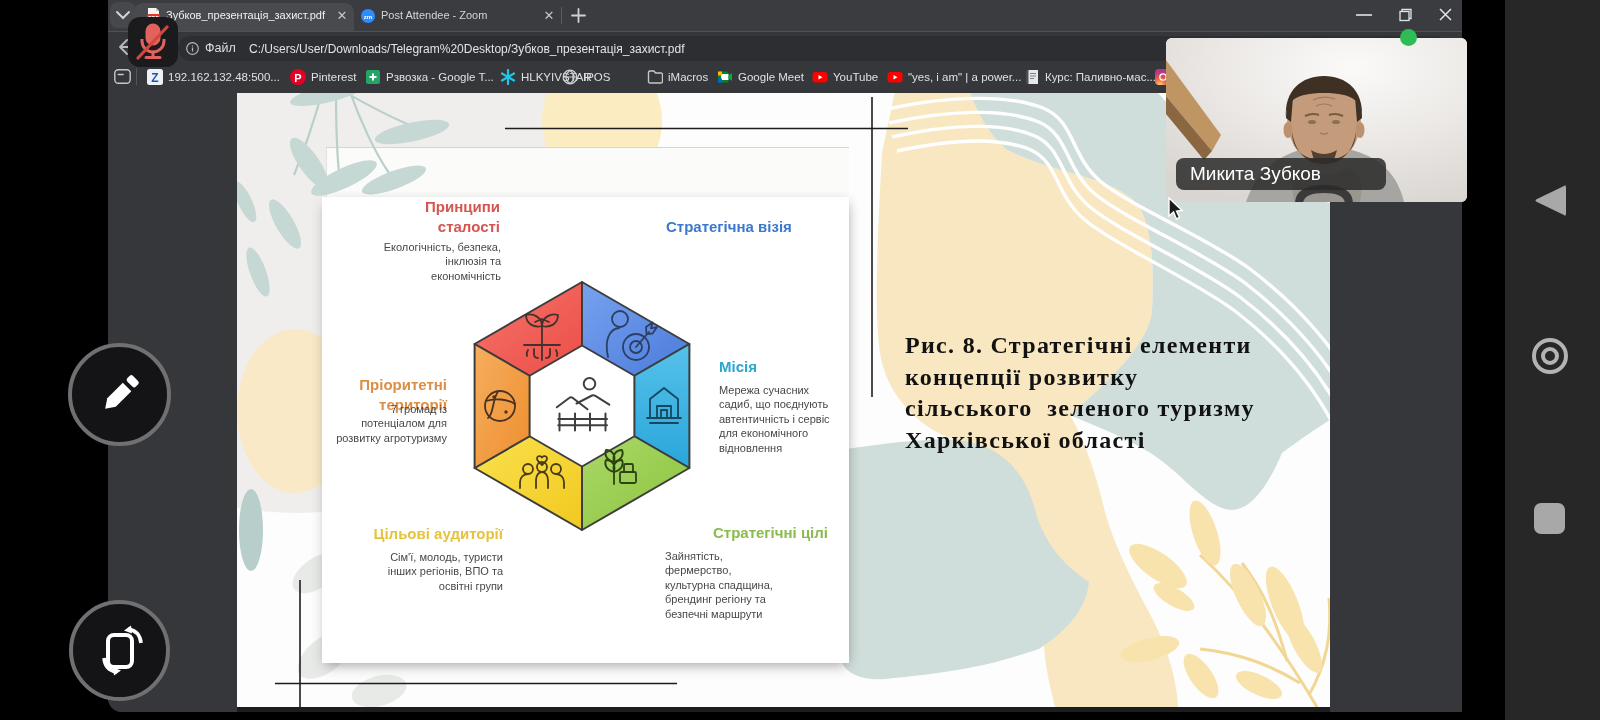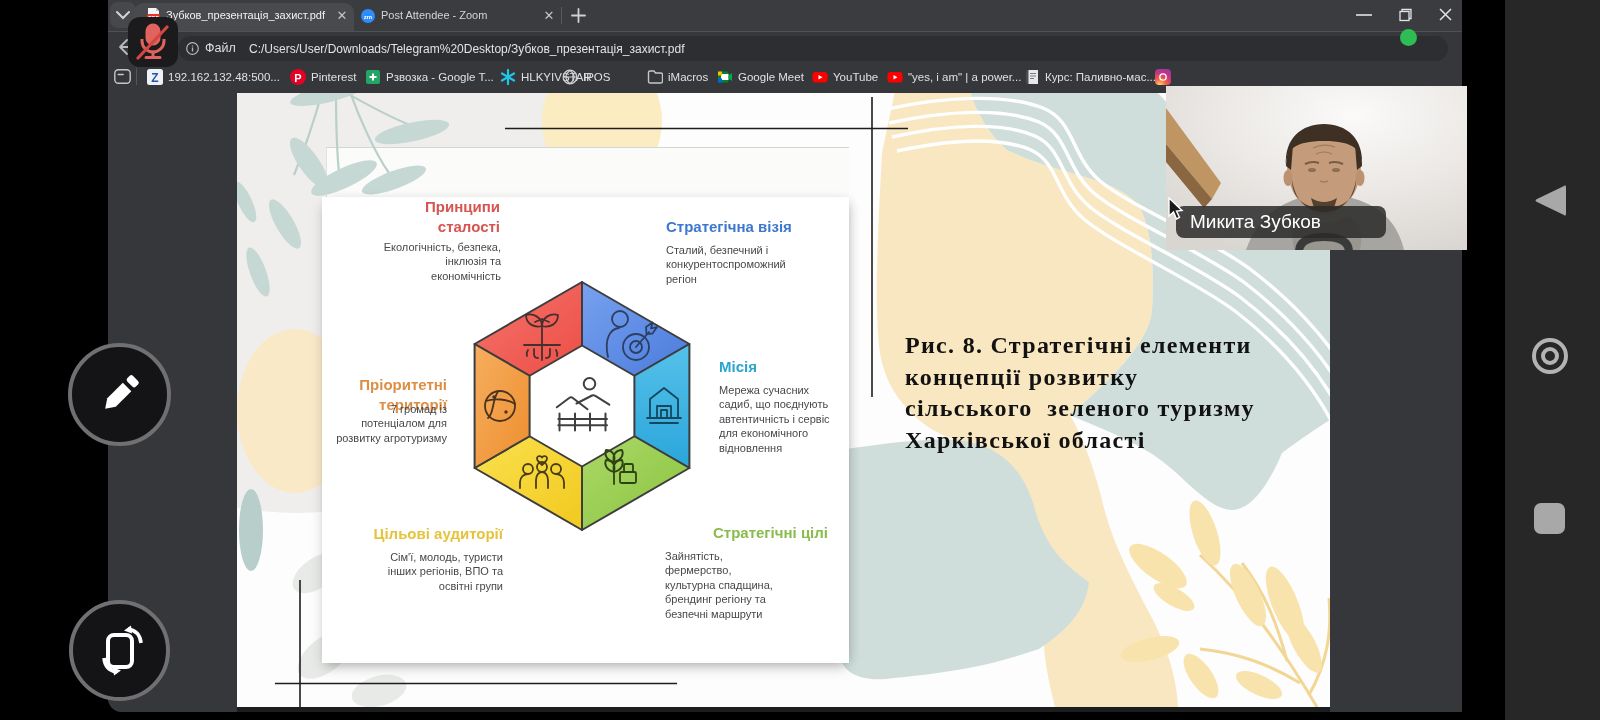--- a/index.html
+++ b/index.html
@@ -47,21 +47,21 @@
 #fig8 { position:absolute; left:668px; top:237px; width:420px;
   font-family:"Liberation Serif", serif; font-weight:bold; font-size:24px; letter-spacing:1.3px;
   line-height:31.5px; color:#121212; }
 
 
 .toolcircle { position:absolute; border-radius:50%; background:#141416;
   border:4.5px solid #707072; }
 #micbox { position:absolute; left:128px; top:17px; width:50px; height:50px;
   border-radius:12px; background:#1b1b1d; }
 #video { position:absolute; left:1166px; top:38px; width:301px; height:164px;
-  border-radius:0; overflow:hidden; background:#e7e5e2;margin-top:48px; }
+  border-radius:6px; overflow:hidden; background:#e7e5e2; }
 #nametag { position:absolute; left:10px; top:120px; width:210px; height:32px;
   background:rgba(42,42,42,0.85); border-radius:8px; color:#fff; font-size:19px;
   line-height:32px; padding-left:14px; }
 #greendot { position:absolute; left:1400px; top:29px; width:17px; height:17px;
   border-radius:50%; background:#2dbd54; }
 
 
 #navbar { position:absolute; left:1505px; top:0; width:95px; height:720px; background:#272728; }
 </style>
 </head>
@@ -414,21 +414,20 @@
             <path d="M156 206 c -8,-2 -10,-8 -8,-12 6,0 10,5 8,12 M156 206 c 8,-2 10,-8 8,-12 -6,0 -10,5 -8,12"></path>
             <rect x="162" y="206" width="16" height="11" rx="1.5"></rect>
             <rect x="166" y="198" width="9" height="8" rx="1.5"></rect>
           </g>
         </svg>
 
         <div class="hdr r" style="right:830px;top:104px;width:200px;color:#d65550;">Принципи<br>сталості</div>
         <div class="bdy r" style="right:829px;top:147px;width:210px;">Екологічність, безпека,<br>інклюзія та<br>економічність</div>
 
         <div class="hdr" style="left:429px;top:124px;color:#3c78cd;">Стратегічна візія</div>
-        <div class="bdy" style="left:429px;top:150px;">Сталий, безпечний і<br>конкурентоспроможний<br>регіон</div>
 
         <div class="hdr" style="left:482px;top:264px;color:#2ba6cf;">Місія</div>
         <div class="bdy" style="left:482px;top:290px;">Мережа сучасних<br>садиб, що поєднують<br>автентичність і сервіс<br>для економічного<br>відновлення</div>
 
         <div class="hdr" style="left:428px;top:430px;color:#8abb4d;margin-left:48px;">Стратегічні цілі</div>
         <div class="bdy" style="left:428px;top:456px;">Зайнятість,<br>фермерство,<br>культурна спадщина,<br>брендинг регіону та<br>безпечні маршрути</div>
 
         <div class="hdr r" style="right:827px;top:431px;width:200px;color:#e6c33b;">Цільові аудиторії</div>
         <div class="bdy r" style="right:827px;top:457px;width:170px;">Сім'ї, молодь, туристи<br>інших регіонів, ВПО та<br>освітні групи</div>
 

